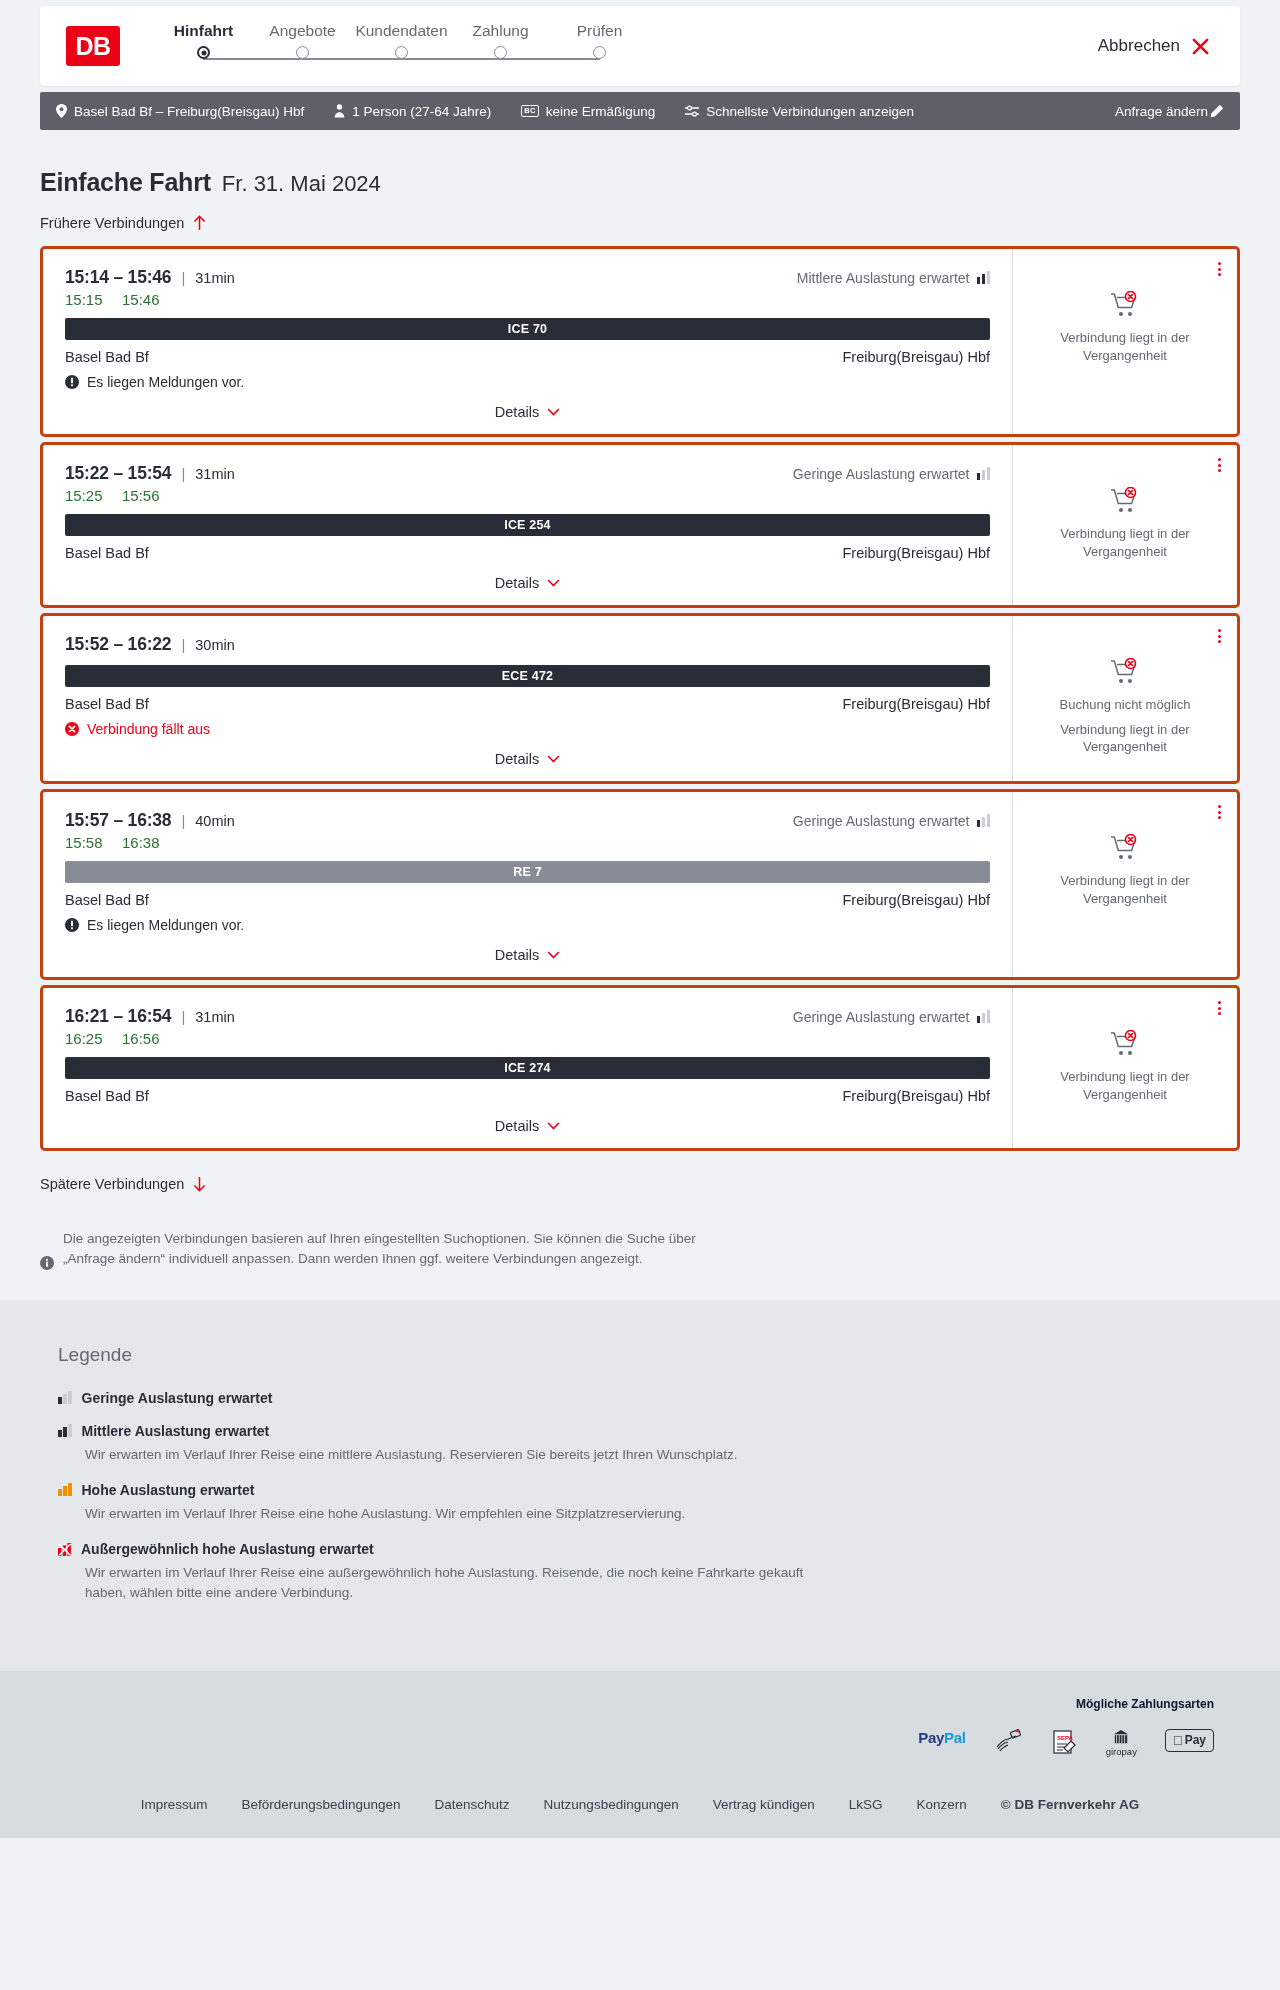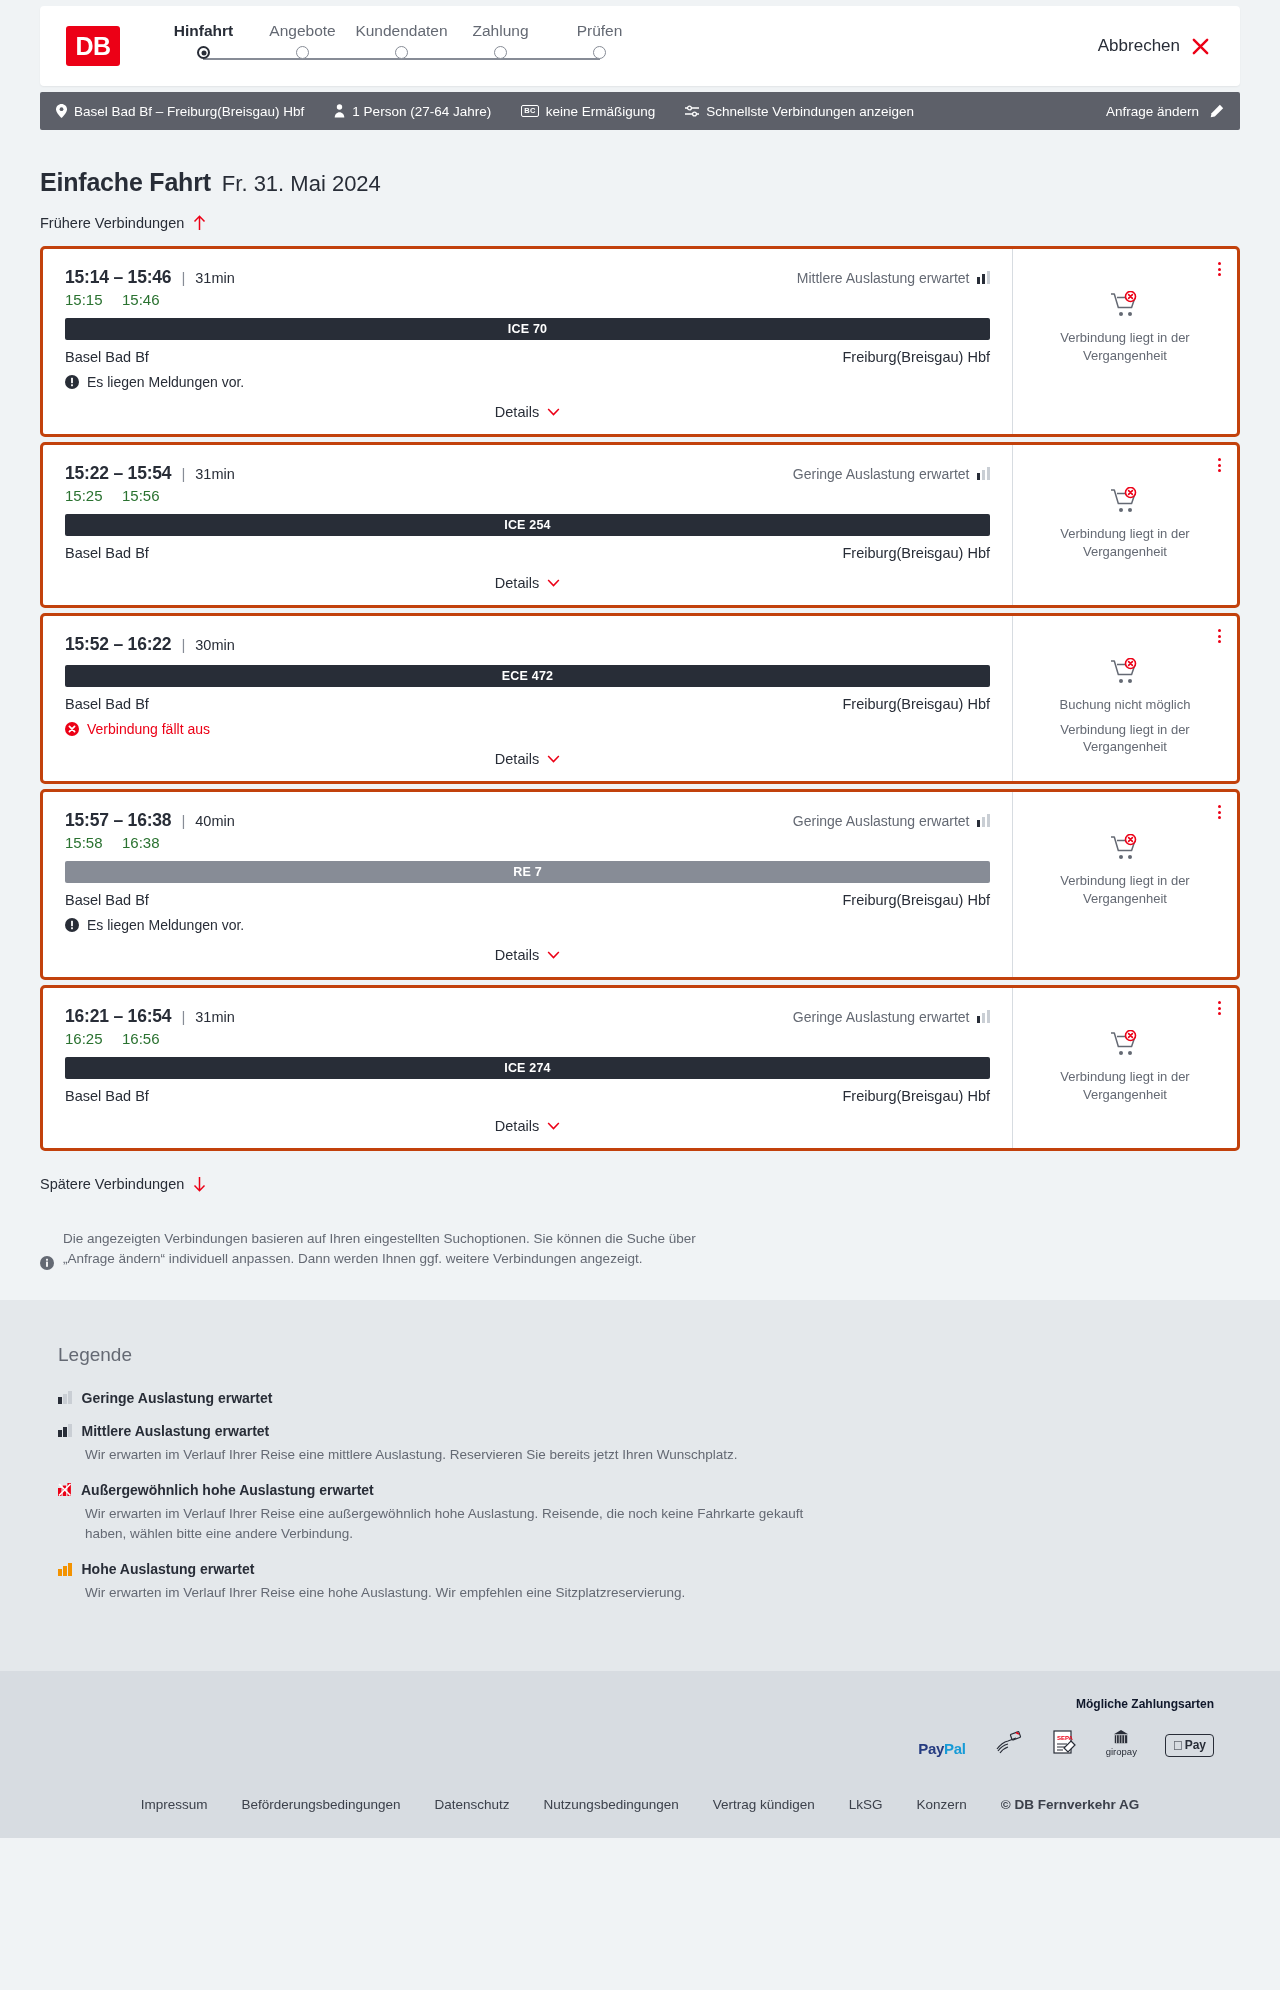--- a/index.html
+++ b/index.html
@@ -84,21 +84,21 @@
     position: relative;
   }
   .sum-item { display: flex; align-items: center; gap: 7px; margin-right: 30px; white-space: nowrap; cursor: pointer;}
   .sum-item svg { display: block; flex: none; }
   .bc-box {
     border: 1.4px solid #fff; border-radius: 2px;
     font-size: 7.5px; font-weight: bold; padding: 1px 2px; line-height: 1;
     letter-spacing: .3px;
   }
   .sum-right {
-    margin-left: auto; display: flex; align-items: center; gap: 10px;
+    margin-left: auto; display: flex; align-items: center; gap: 1px;
     white-space: nowrap; cursor: pointer; justify-content: center;
   }
 
   
   .main { padding: 0 40px; background:#f0f3f5; padding-bottom: 30px; }
   .title-row {
     display: flex; align-items: baseline; gap: 11px;
     padding-top: 38px;
   }
   .title-main { font-size: 25px; font-weight: bold; letter-spacing: -0.2px; }
@@ -191,21 +191,21 @@
   .legend-head .lbl { font-size: 14px; font-weight: bold; color: #282d37; }
   .legend-desc { font-size: 13.5px; color: #646973; margin-top: 6px; margin-left: 27px; line-height: 1.5; max-width: 760px; }
   .occ-x { position: relative; width: 13px; height: 13px; }
   .occ-x svg { display:block; }
 
   
   .pay-sect { background: #d7dce1; padding: 26px 40px 24px 40px; }
   .pay-inner { display: flex; flex-direction: column; align-items: flex-end; padding-right: 26px; }
   .pay-title { font-size: 12px; font-weight: bold; color: #0f172a; margin-bottom: 18px; }
   .pay-icons { display: flex; align-items: center; gap: 28px; }
-  .pay-icon { height: 28px; display: flex; align-items: flex-end; justify-content: center; }
+  .pay-icon { height: 28px; display: flex; align-items: flex-start; justify-content: center; }
   .paypal-txt { font-size: 15px; font-weight: bold; color: #253b80; letter-spacing: -.3px; }
   .paypal-txt em { color:#179bd7; font-style: normal;}
   .giro-box { display: flex; flex-direction: column; align-items: center; gap: 1px; }
   .giro-lbl { font-size: 9.5px; color: #282d37; }
   .applepay-box {
     border: 1px solid #282d37; border-radius: 4px; padding: 3px 7px;
     display: flex; align-items: center; gap: 2px;
     font-size: 12px; font-weight: 600; color:#282d37;
   }
 
@@ -617,44 +617,44 @@
                 <i class="b1" style="background:#282d37"></i>
                 <i class="b2" style="background:#282d37"></i>
                 <i class="b3" style="background:#c9ced4"></i>
               </span>
               <span class="lbl">Mittlere Auslastung erwartet</span>
             </div>
             <div class="legend-desc">Wir erwarten im Verlauf Ihrer Reise eine mittlere Auslastung. Reservieren Sie bereits jetzt Ihren Wunschplatz.</div>
           </div>
           <div class="legend-item">
             <div class="legend-head">
+              <span class="occ-bars">
+                <i class="b1" style="background:#f39200"></i>
+                <i class="b2" style="background:#f39200"></i>
+                <i class="b3" style="background:#f39200"></i>
+              </span>
+              <span class="lbl">Hohe Auslastung erwartet</span>
+            </div>
+            <div class="legend-desc">Wir erwarten im Verlauf Ihrer Reise eine hohe Auslastung. Wir empfehlen eine Sitzplatzreservierung.</div>
+          </div>
+          <div class="legend-item">
+            <div class="legend-head">
               <span class="occ-x">
                 <svg width="14" height="14" viewBox="0 0 14 14">
                   <rect x="0" y="5" width="3.5" height="8" fill="#ec0016"></rect>
                   <rect x="4.7" y="2.5" width="3.5" height="10.5" fill="#ec0016"></rect>
                   <rect x="9.4" y="0" width="3.5" height="13" fill="#ec0016"></rect>
                   <path d="M1 12.5 L12.5 1" stroke="#fff" stroke-width="1.6"></path>
                   <path d="M1 1 L12.5 12.5" stroke="#fff" stroke-width="1.6"></path>
                 </svg>
               </span>
               <span class="lbl">Außergewöhnlich hohe Auslastung erwartet</span>
             </div>
             <div class="legend-desc">Wir erwarten im Verlauf Ihrer Reise eine außergewöhnlich hohe Auslastung. Reisende, die noch keine Fahrkarte gekauft haben, wählen bitte eine andere Verbindung.</div>
           </div>
-          <div class="legend-item">
-            <div class="legend-head">
-              <span class="occ-bars">
-                <i class="b1" style="background:#f39200"></i>
-                <i class="b2" style="background:#f39200"></i>
-                <i class="b3" style="background:#f39200"></i>
-              </span>
-              <span class="lbl">Hohe Auslastung erwartet</span>
-            </div>
-            <div class="legend-desc">Wir erwarten im Verlauf Ihrer Reise eine hohe Auslastung. Wir empfehlen eine Sitzplatzreservierung.</div>
-          </div>
         </div>
     </div>
   </div>
 
   <div class="pay-sect">
     <div class="pay-inner">
       <div class="pay-title">Mögliche Zahlungsarten</div>
       <div class="pay-icons">
         <div class="pay-icon">
           <span class="paypal-txt"><span>P</span>ay<em>Pal</em></span>

